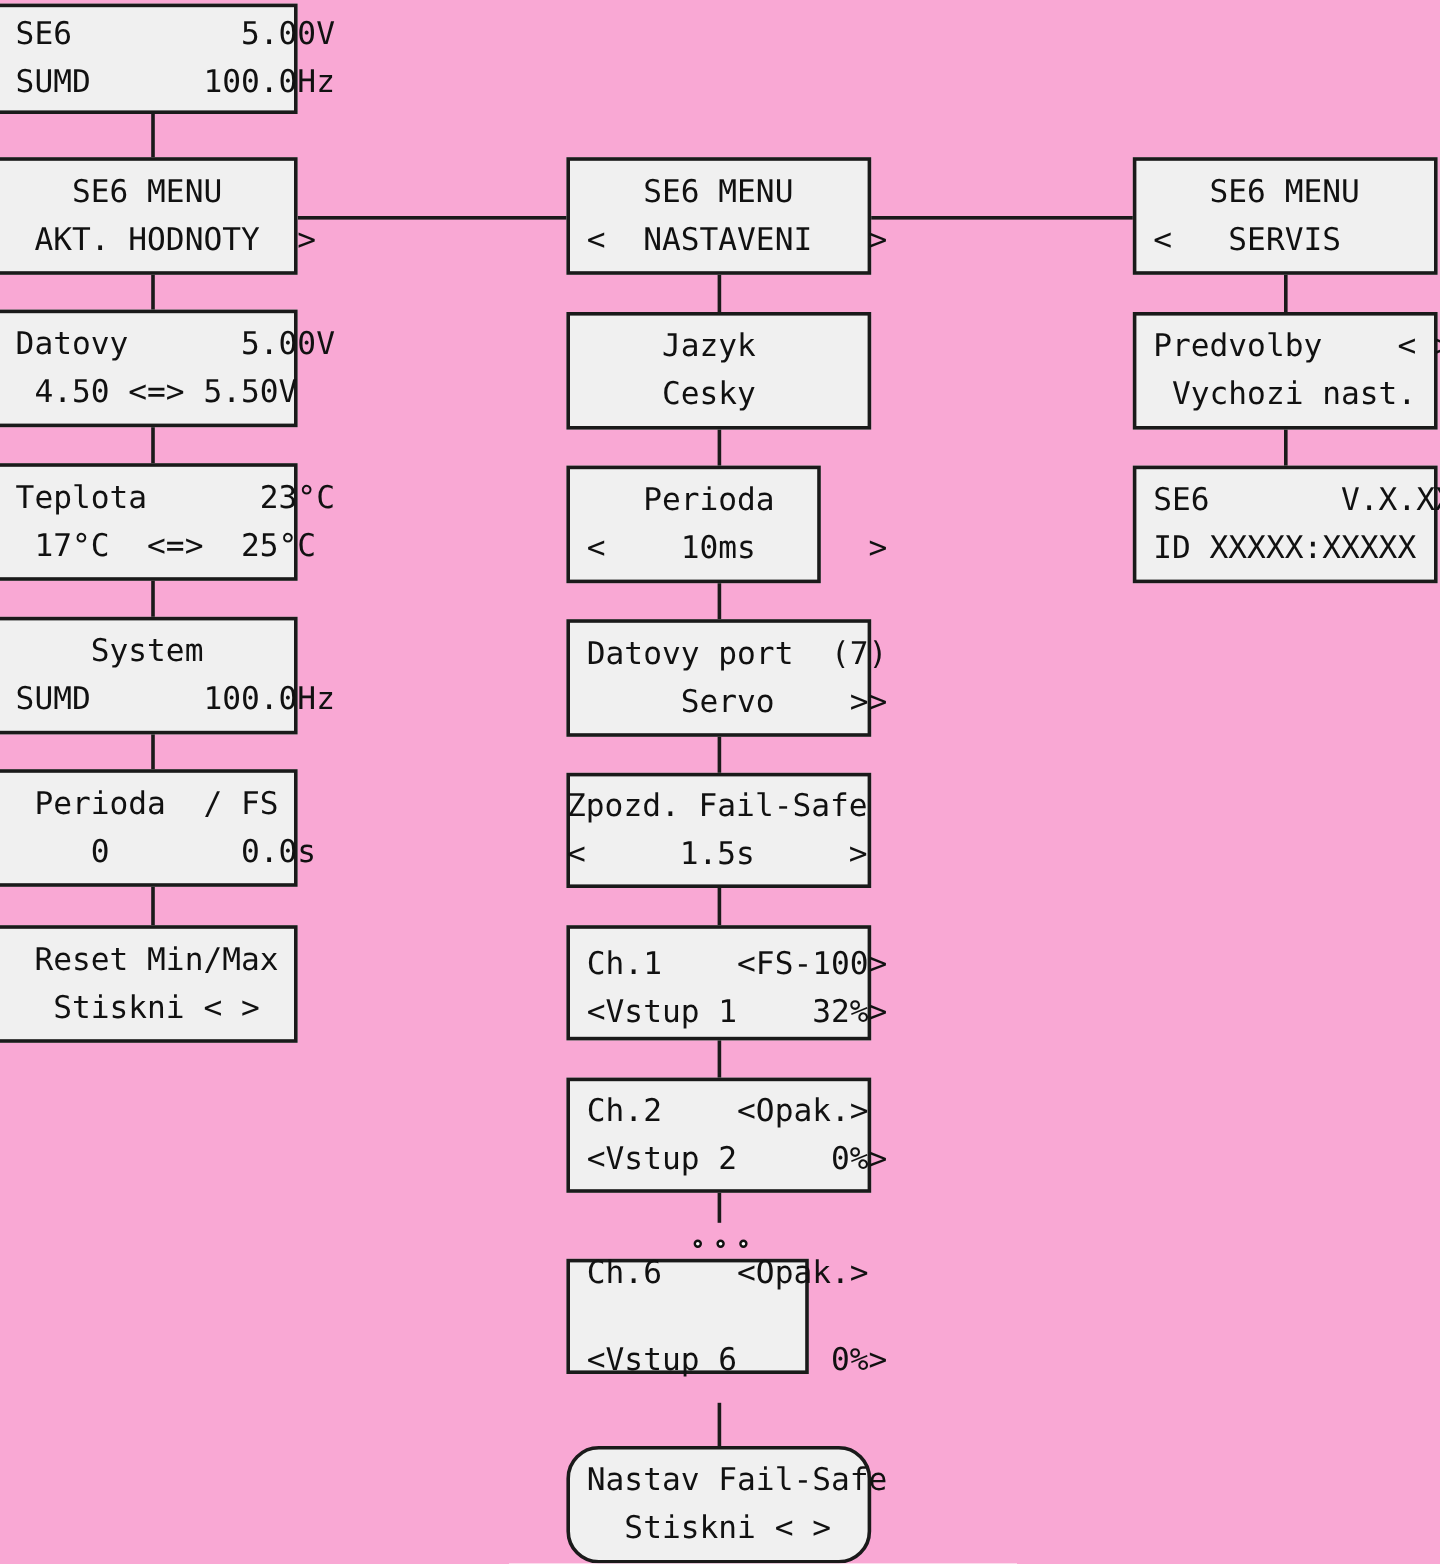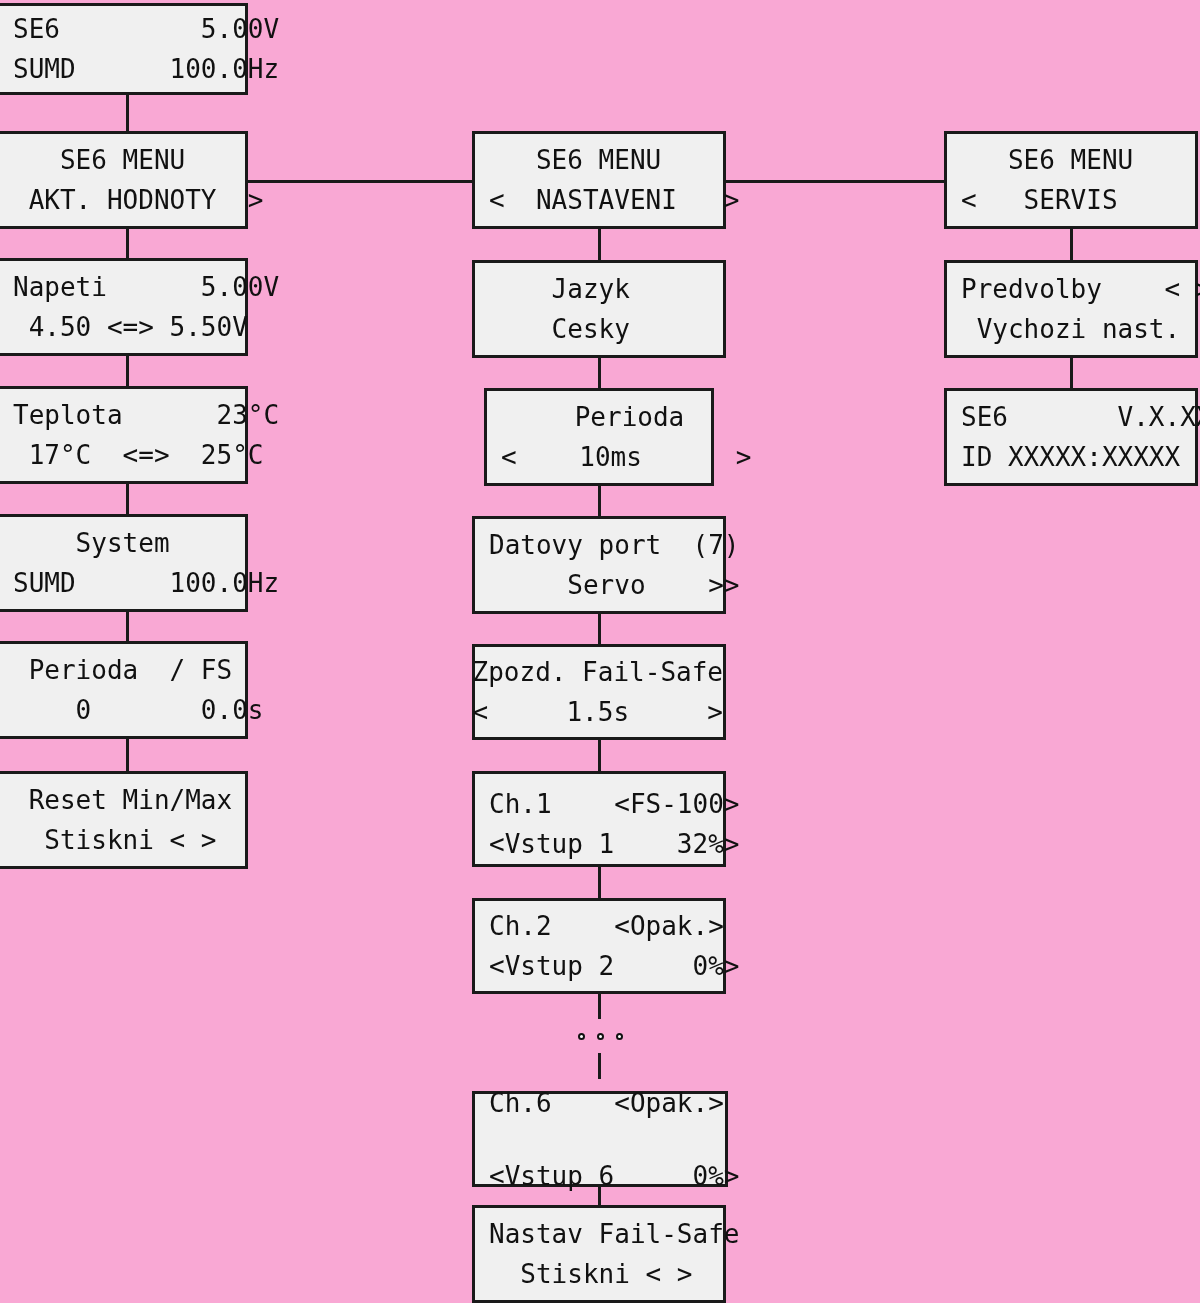--- a/index.html
+++ b/index.html
@@ -98,21 +98,21 @@
     <div class="row">SE6         5.00V</div>
     <div class="row">SUMD      100.0Hz</div>
   </div>
 
   <div class="lcd" style="left:-4px; top:131px; width:252px; height:98px;">
     <div class="row">   SE6 MENU</div>
     <div class="row"> AKT. HODNOTY  &gt;</div>
   </div>
 
   <div class="lcd" style="left:-4px; top:258px; width:252px; height:98px;">
-    <div class="row">Napeti      5.00V</div>
+    <div class="row">Datovy      5.00V</div>
     <div class="row"> 4.50 &lt;=&gt; 5.50V</div>
   </div>
 
   <div class="lcd" style="left:-4px; top:386px; width:252px; height:98px;">
     <div class="row">Teplota      23°C</div>
     <div class="row"> 17°C  &lt;=&gt;  25°C</div>
   </div>
 
   <div class="lcd" style="left:-4px; top:514px; width:252px; height:98px;">
     <div class="row">    System</div>
@@ -132,21 +132,21 @@
   <div class="lcd" style="left:472px; top:131px; width:254px; height:98px;">
     <div class="row">   SE6 MENU</div>
     <div class="row">&lt;  NASTAVENI   &gt;</div>
   </div>
 
   <div class="lcd" style="left:472px; top:260px; width:254px; height:98px;">
     <div class="row">    Jazyk</div>
     <div class="row">    Cesky</div>
   </div>
 
-  <div class="lcd" style="left:484px; top:388px; width:230px; height:98px;text-align:center;">
+  <div class="lcd" style="left:472px; top:388px; width:212px; height:98px;">
     <div class="row">   Perioda</div>
     <div class="row">&lt;    10ms      &gt;</div>
   </div>
 
   <div class="lcd" style="left:472px; top:516px; width:254px; height:98px;">
     <div class="row">Datovy port  (7)</div>
     <div class="row">     Servo    &gt;&gt;</div>
   </div>
 
   <div class="lcd" style="left:472px; top:644px; width:254px; height:96px;align-items:flex-end;">
@@ -163,26 +163,26 @@
     <div class="row">Ch.2    &lt;Opak.&gt;</div>
     <div class="row">&lt;Vstup 2     0%&gt;</div>
   </div>
 
   <div class="ellipsis" style="left:565px; top:1022px; width:70px; height:28px;">
     <span class="dot"></span>
     <span class="dot"></span>
     <span class="dot"></span>
   </div>
 
-  <div class="lcd" style="left:472px; top:1091px; width:256px; height:96px;gap:33px;">
+  <div class="lcd" style="left:472px; top:1049px; width:202px; height:96px;gap:33px;">
     <div class="row">Ch.6    &lt;Opak.&gt;</div>
     <div class="row">&lt;Vstup 6     0%&gt;</div>
   </div>
 
-  <div class="lcd" style="left:472px; top:1205px; width:254px; height:98px;">
+  <div class="lcd" style="left:472px; top:1205px; width:254px; height:98px;border-radius:27px;">
     <div class="row">Nastav Fail-Safe</div>
     <div class="row">  Stiskni &lt; &gt;</div>
   </div>
 
   <div class="lcd" style="left:944px; top:131px; width:254px; height:98px;">
     <div class="row">   SE6 MENU</div>
     <div class="row">&lt;   SERVIS</div>
   </div>
 
   <div class="lcd" style="left:944px; top:260px; width:254px; height:98px;">

